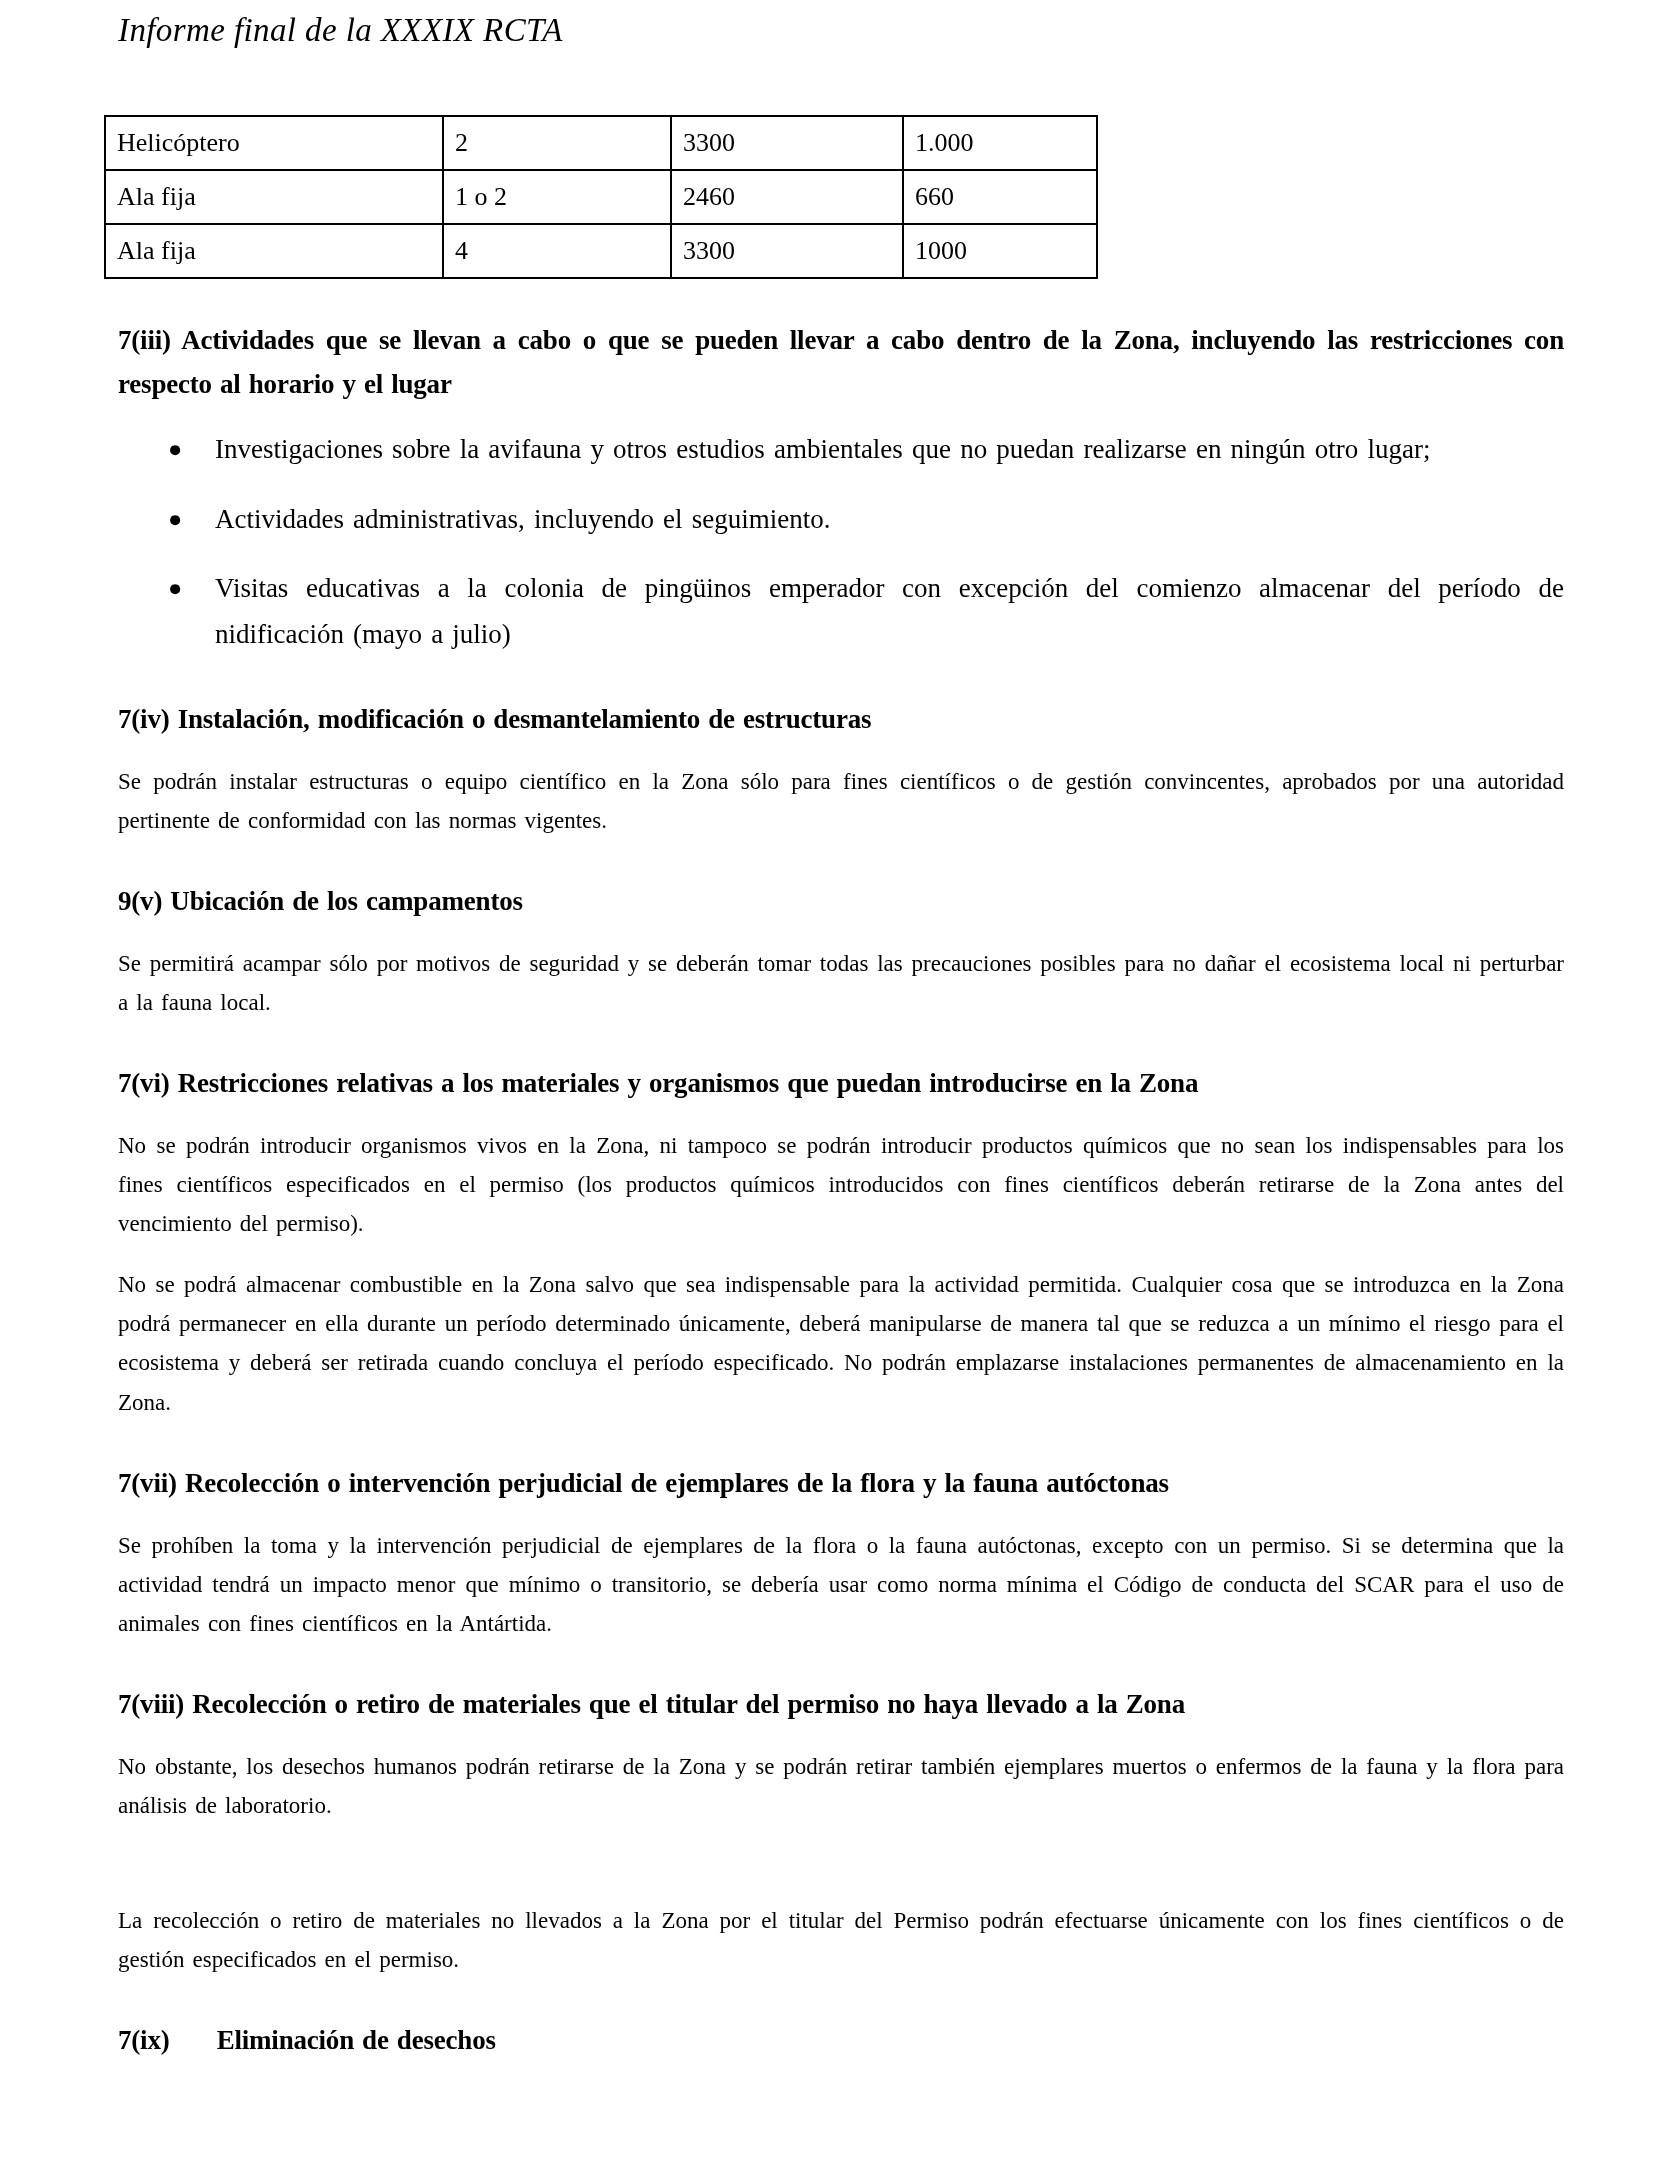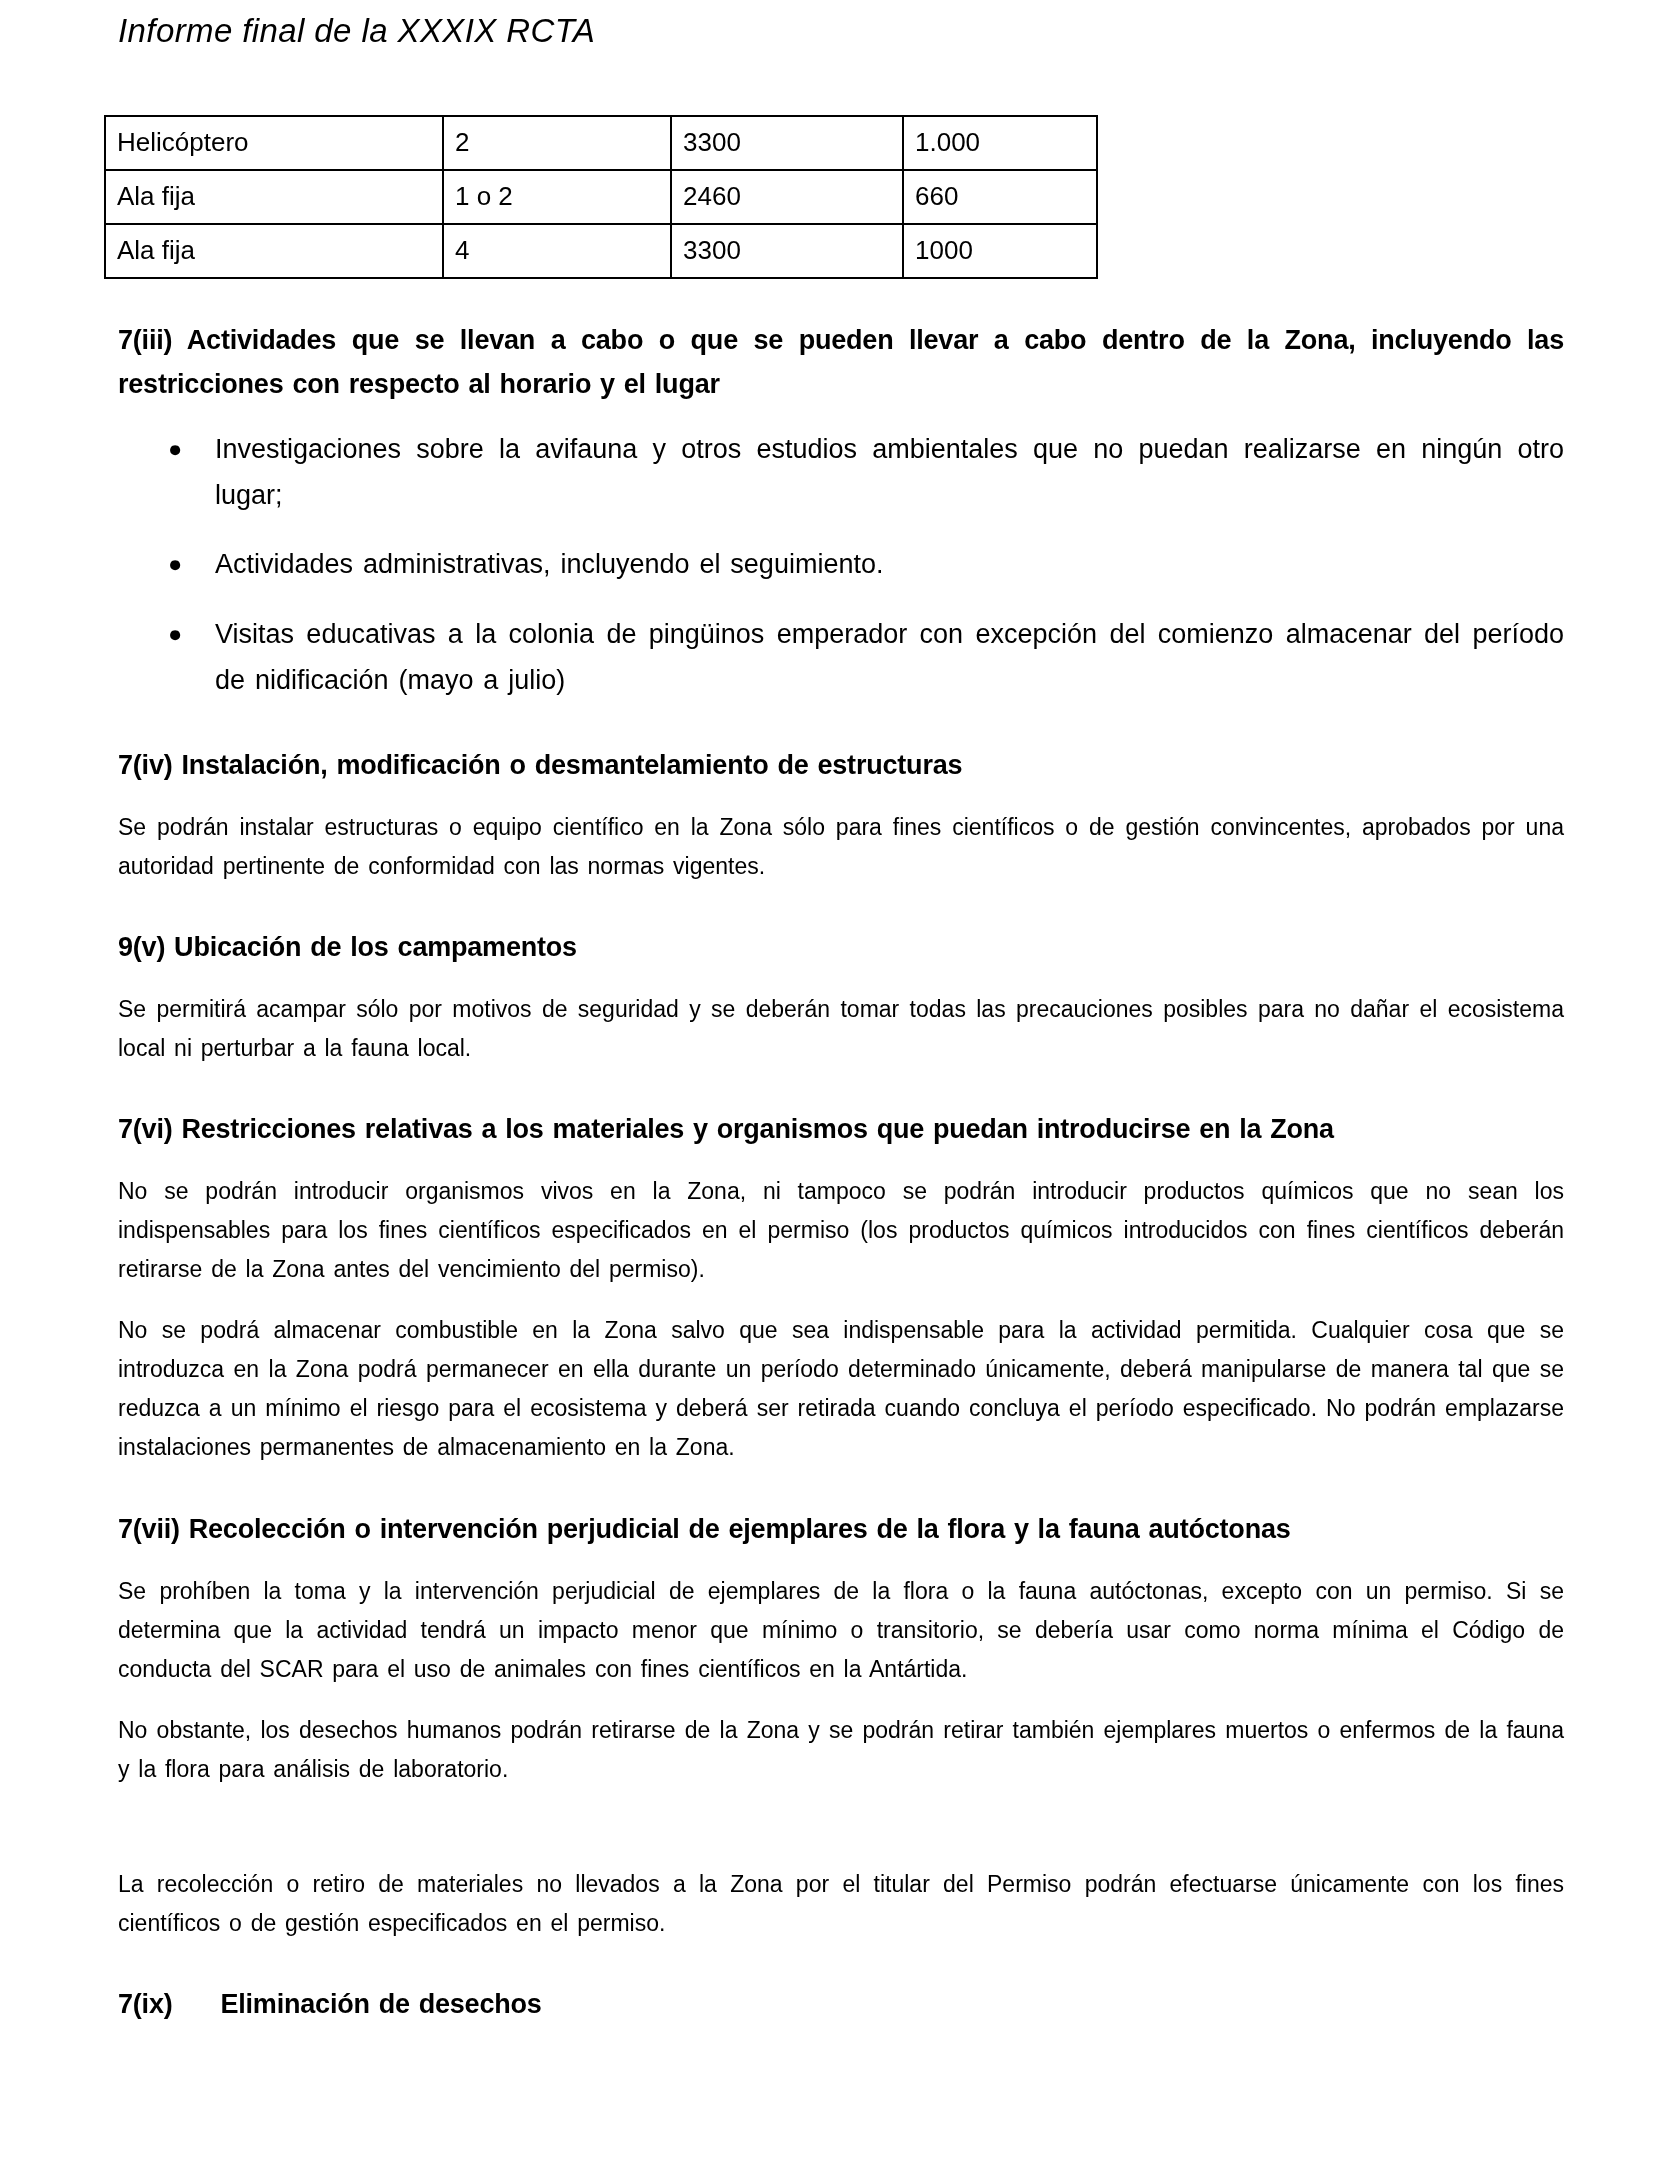--- a/index.html
+++ b/index.html
@@ -2,21 +2,21 @@
 <html style="font-size:12.6px"><head>
 <meta charset="utf-8">
 <style>
   html, body { margin: 0; padding: 0; background: #ffffff; }
   .page {
     position: relative;
     width: 1672px;
     height: 2183px;
     background: #ffffff;
     color: #000000;
-    font-family: Liberation Sans, sans-serif;
+    font-family: Liberation Serif, serif;
     overflow: hidden;
   }
   .content {
     position: absolute;
     left: 118px;
     top: 0;
     width: 1446px;
   }
   .doc-header {
     font-style: italic;
@@ -156,20 +156,21 @@
       <p class="body-text">No se podrán introducir organismos vivos en la Zona, ni tampoco se podrán introducir productos químicos que no sean los indispensables para los fines científicos especificados en el permiso (los productos químicos introducidos con fines científicos deberán retirarse de la Zona antes del vencimiento del permiso).</p>
       <p class="body-text">No se podrá almacenar combustible en la Zona salvo que sea indispensable para la actividad permitida. Cualquier cosa que se introduzca en la Zona podrá permanecer en ella durante un período determinado únicamente, deberá manipularse de manera tal que se reduzca a un mínimo el riesgo para el ecosistema y deberá ser retirada cuando concluya el período especificado. No podrán emplazarse instalaciones permanentes de almacenamiento en la Zona.</p>
     </section>
 
     <section>
       <h2 class="hd">7(vii) Recolección o intervención perjudicial de ejemplares de la flora y la fauna autóctonas</h2>
       <p class="body-text">Se prohíben la toma y la intervención perjudicial de ejemplares de la flora o la fauna autóctonas, excepto con un permiso. Si se determina que la actividad tendrá un impacto menor que mínimo o transitorio, se debería usar como norma mínima el Código de conducta del SCAR para el uso de animales con fines científicos en la Antártida.</p>
     </section>
 
     <section>
+      <h2 class="hd">7(viii) Recolección o retiro de materiales que el titular del permiso no haya llevado a la Zona</h2>
       <p class="body-text">No obstante, los desechos humanos podrán retirarse de la Zona y se podrán retirar también ejemplares muertos o enfermos de la fauna y la flora para análisis de laboratorio.</p>
       <p class="body-text gap-before">La recolección o retiro de materiales no llevados a la Zona por el titular del Permiso podrán efectuarse únicamente con los fines científicos o de gestión especificados en el permiso.</p>
     </section>
 
     <section>
       <h2 class="hd">
         <span class="hd-num">7(ix)</span>
         <span>Eliminación de desechos</span>
       </h2>
 

